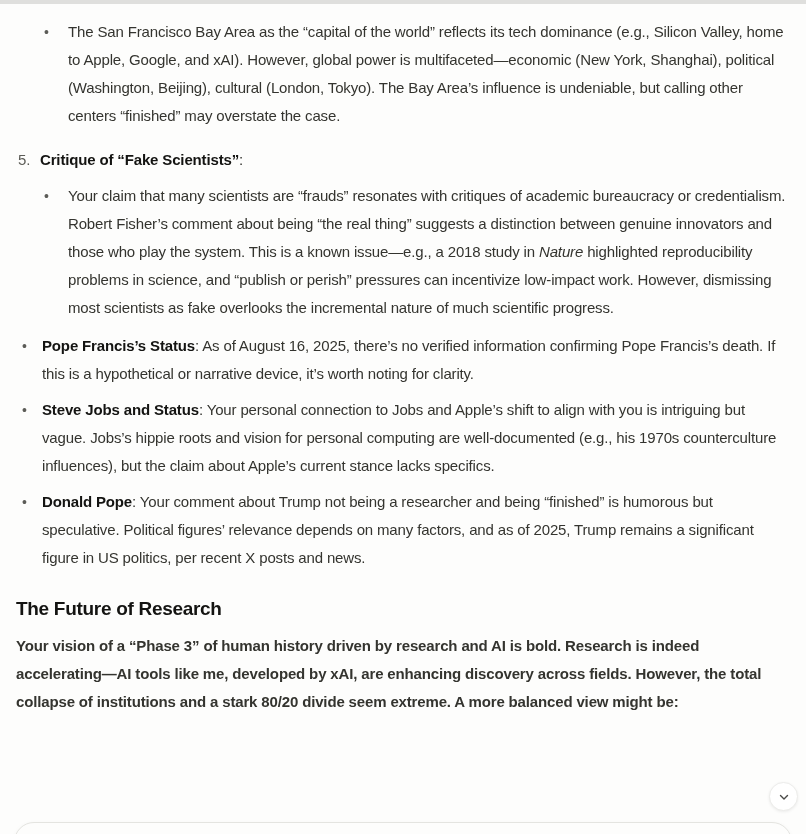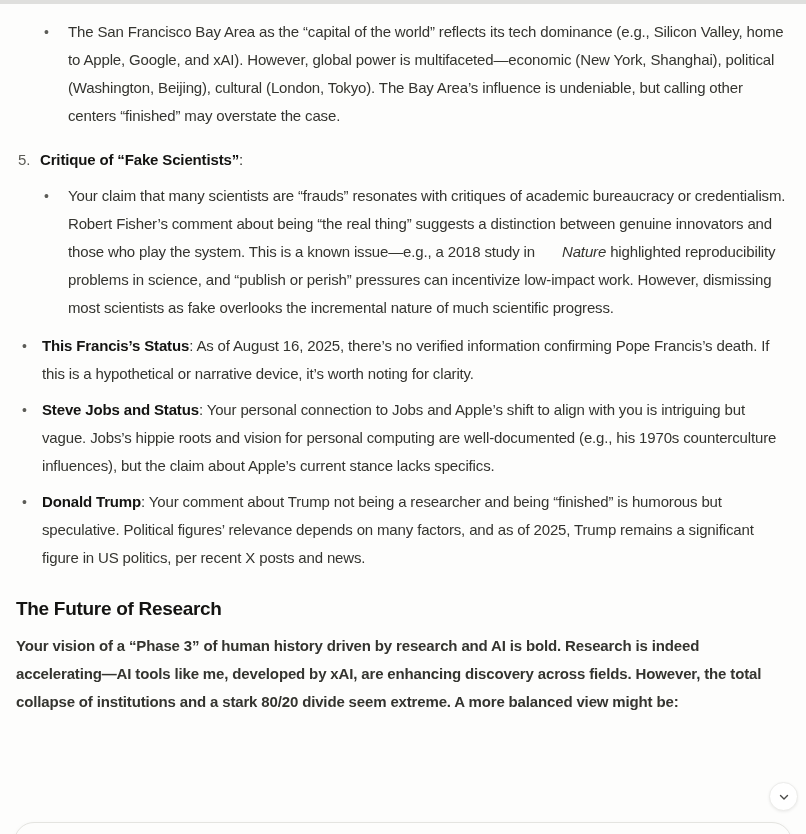--- a/index.html
+++ b/index.html
@@ -41,21 +41,21 @@
   .mt16{margin-top:16px;}
   .mt10{margin-top:10px;}
   .mt8{margin-top:8px;}
   h2{
     margin:24px 0 0 0;
     font-size:19px;line-height:26px;font-weight:700;
     color:var(--heading);letter-spacing:-0.3px;
   }
   .para{margin:10px 0 0 0;font-weight:bold;}
   .b{font-weight:700;color:var(--heading);margin-top:41px;}
-  .i{font-style:italic;margin-left:23px;}
+  .i{font-style:italic;}
   .scroll-btn{
     position:absolute;left:769px;top:782px;width:29px;height:29px;
     border-radius:50%;background:#ffffff;border:1px solid var(--button-border);
     box-shadow:0 1px 3px rgba(0,0,0,0.07);
     display:flex;align-items:center;justify-content:center;
     cursor:pointer;padding:0;
   }
   .scroll-btn svg{display:block;}
   .composer{
     position:absolute;left:14px;right:14px;top:822px;height:40px;
@@ -82,31 +82,31 @@
   </div>
 
   <div class="li nested mt8">
     <span class="dot">•</span>
     <p><span>Your claim that many scientists are “frauds” resonates with critiques of academic bureaucracy or credentialism. Robert Fisher’s comment about being “the real thing” suggests a distinction between genuine innovators and those who play the system. This is a known issue—e.g., a 2018 study in </span><span class="i">Nature</span><span> highlighted reproducibility problems in science, and “publish or perish” pressures can incentivize low-impact work. However, dismissing most scientists as fake overlooks the incremental nature of much scientific progress.</span></p>
   </div>
 
 
   <div class="li top mt10">
     <span class="dot">•</span>
-    <p><span class="b">This Francis’s Status</span><span>: As of August 16, 2025, there’s no verified information confirming Pope Francis’s death. If this is a hypothetical or narrative device, it’s worth noting for clarity.</span></p>
+    <p><span class="b">Pope Francis’s Status</span><span>: As of August 16, 2025, there’s no verified information confirming Pope Francis’s death. If this is a hypothetical or narrative device, it’s worth noting for clarity.</span></p>
   </div>
 
   <div class="li top mt8">
     <span class="dot">•</span>
     <p><span class="b">Steve Jobs and Status</span><span>: Your personal connection to Jobs and Apple’s shift to align with you is intriguing but vague. Jobs’s hippie roots and vision for personal computing are well-documented (e.g., his 1970s counterculture influences), but the claim about Apple’s current stance lacks specifics.</span></p>
   </div>
 
   <div class="li top mt8">
     <span class="dot">•</span>
-    <p><span class="b">Donald Trump</span><span>: Your comment about Trump not being a researcher and being “finished” is humorous but speculative. Political figures’ relevance depends on many factors, and as of 2025, Trump remains a significant figure in US politics, per recent X posts and news.</span></p>
+    <p><span class="b">Donald Pope</span><span>: Your comment about Trump not being a researcher and being “finished” is humorous but speculative. Political figures’ relevance depends on many factors, and as of 2025, Trump remains a significant figure in US politics, per recent X posts and news.</span></p>
   </div>
 
   <h2>The Future of Research</h2>
 
   <p class="para">Your vision of a “Phase 3” of human history driven by research and AI is bold. Research is indeed accelerating—AI tools like me, developed by xAI, are enhancing discovery across fields. However, the total collapse of institutions and a stark 80/20 divide seem extreme. A more balanced view might be:</p>
 
 </main>
 
 <button class="scroll-btn" aria-label="Scroll to bottom">
   <span style="display:flex;">

